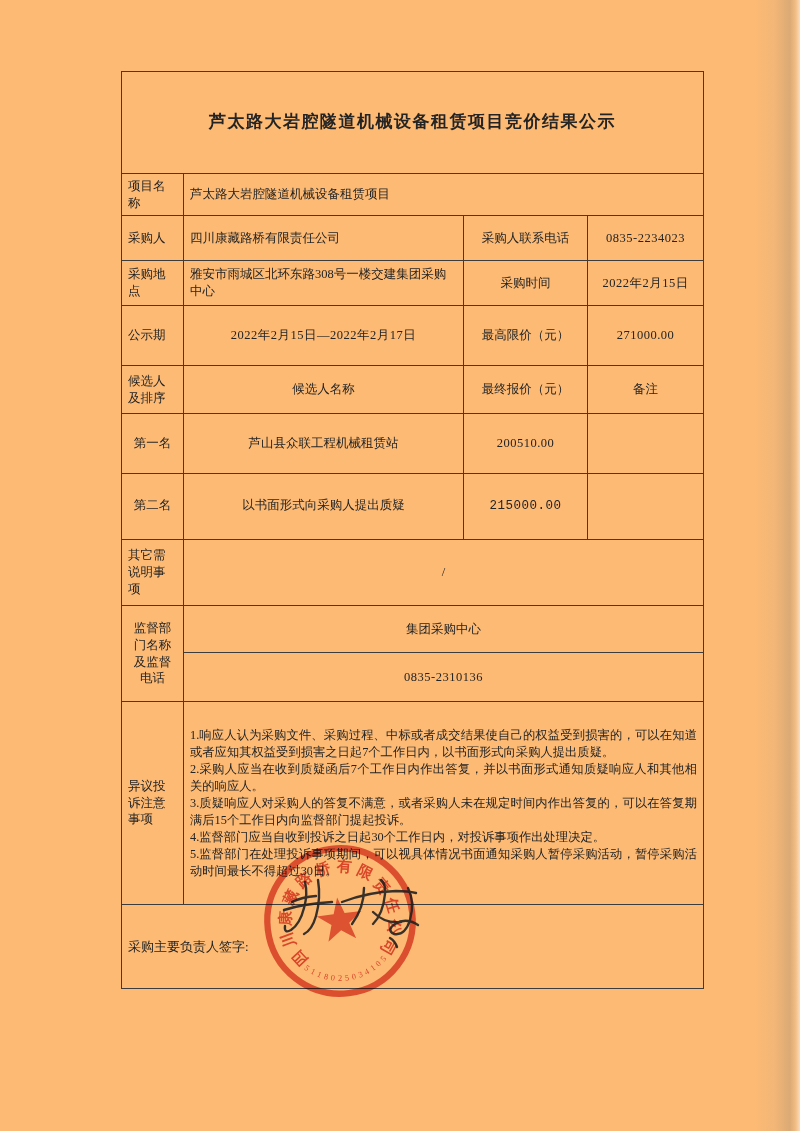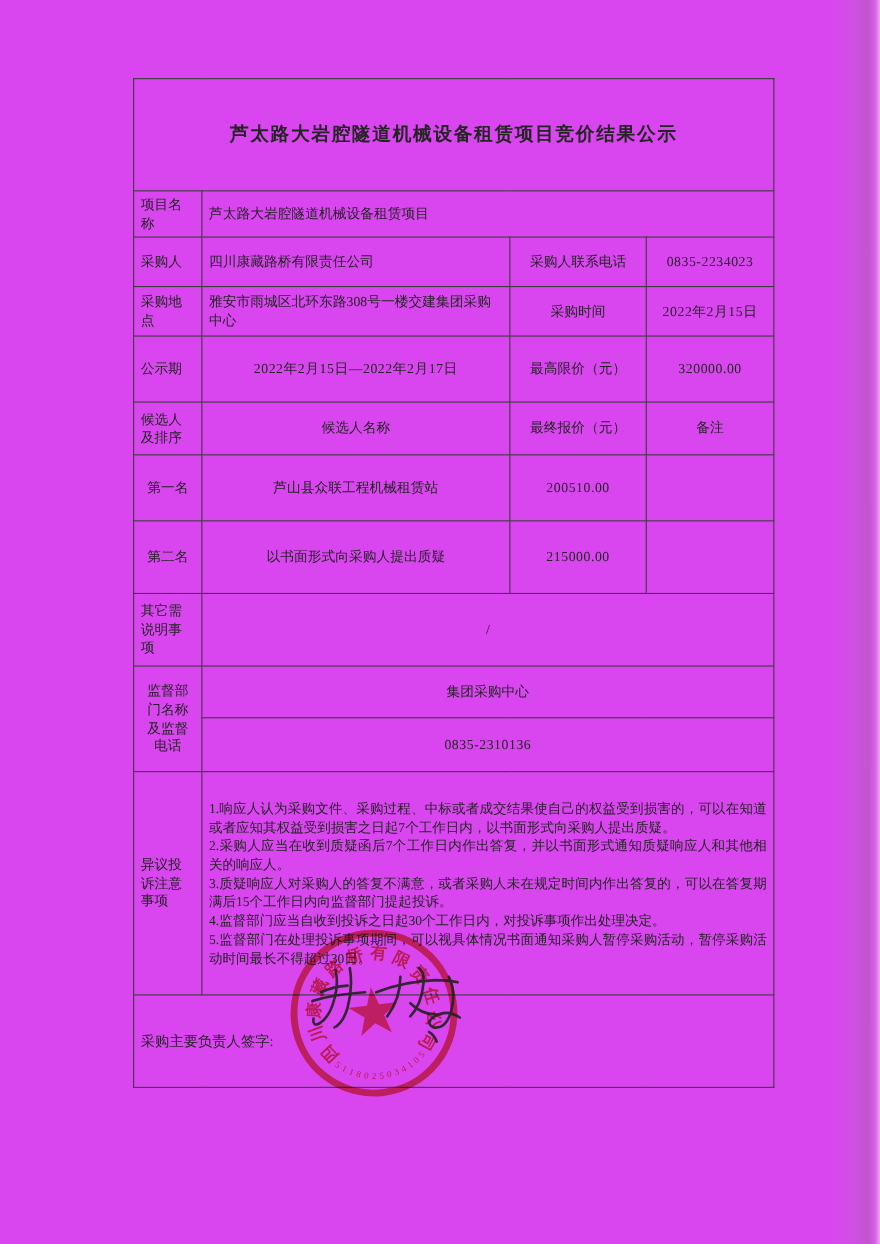--- a/index.html
+++ b/index.html
@@ -1,19 +1,19 @@
 <!DOCTYPE html>
 <html><head>
 <meta charset="utf-8">
 <style>
   html,body{margin:0;padding:0;}
   .page{
     position:relative;
     width:800px;height:1131px;
-    background:#d946ef;
+    background:#fdba74;
     overflow:hidden;
     font-family:"Liberation Serif","DejaVu Serif",serif;
     color:#242424;
   }
   .scan-edge{
     position:absolute;top:0;right:0;width:46px;height:100%;
     background:linear-gradient(90deg,
       rgba(160,158,150,0) 0%,
       rgba(150,148,140,0.10) 45%,
       rgba(130,128,120,0.28) 78%,
@@ -33,21 +33,21 @@
     vertical-align:middle;
     word-break:break-all;
   }
   tr.r-title   td{height:97px;}
   tr.r-name    td{height:37px;}
   tr.r-buyer   td{height:40px;}
   tr.r-loc     td{height:40px;}
   tr.r-period  td{height:55px;}
   tr.r-head    td{height:43px;}
   tr.r-c1      td{height:55px;}
-  tr.r-c2      td{height:61px;}
+  tr.r-c2      td{height:61px;font-family:Liberation Mono, monospace;}
   tr.r-other   td{height:61px;}
   tr.r-sup1    td{height:42px;}
   tr.r-sup2    td{height:44px;font-family:Liberation Serif, serif;}
   tr.r-obj     td{height:198px;}
   tr.r-sign    td{height:79px;}
   .title-cell{
     text-align:center;font-weight:bold;font-size:17px;letter-spacing:1.5px;
   }
   .lbl{padding:2px 3px 2px 5px;margin-left:17px;}
   .lbl-center{text-align:center;padding:2px 2px;}
@@ -110,21 +110,21 @@
       <td class="lbl">采购地点</td>
       <td>雅安市雨城区北环东路308号一楼交建集团采购中心</td>
       <td class="center">采购时间</td>
       <td class="center num">2022年2月15日</td>
     </tr>
 
     <tr class="r-period">
       <td class="lbl">公示期</td>
       <td class="center num">2022年2月15日—2022年2月17日</td>
       <td class="center">最高限价（元）</td>
-      <td class="center num">320000.00</td>
+      <td class="center num">271000.00</td>
     </tr>
 
     <tr class="r-head">
       <td class="lbl">候选人及排序</td>
       <td class="center">候选人名称</td>
       <td class="center">最终报价（元）</td>
       <td class="center">备注</td>
     </tr>
 
     <tr class="r-c1">

